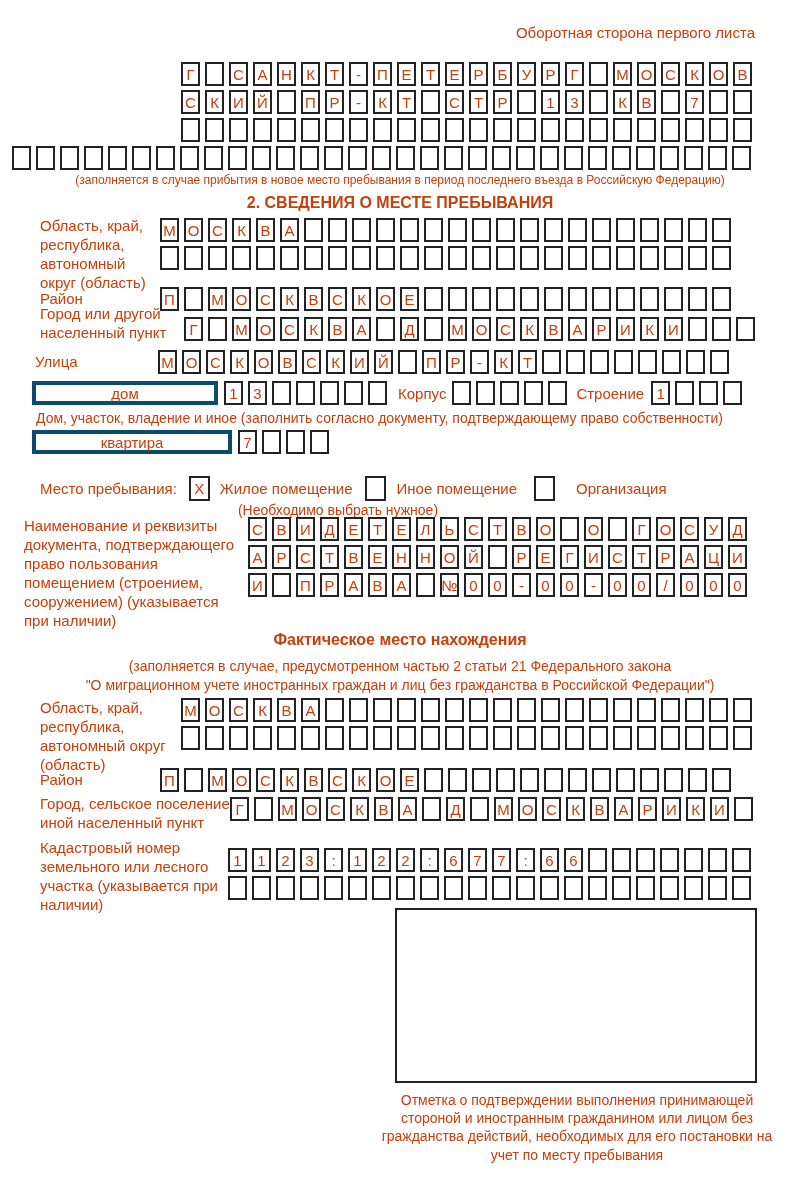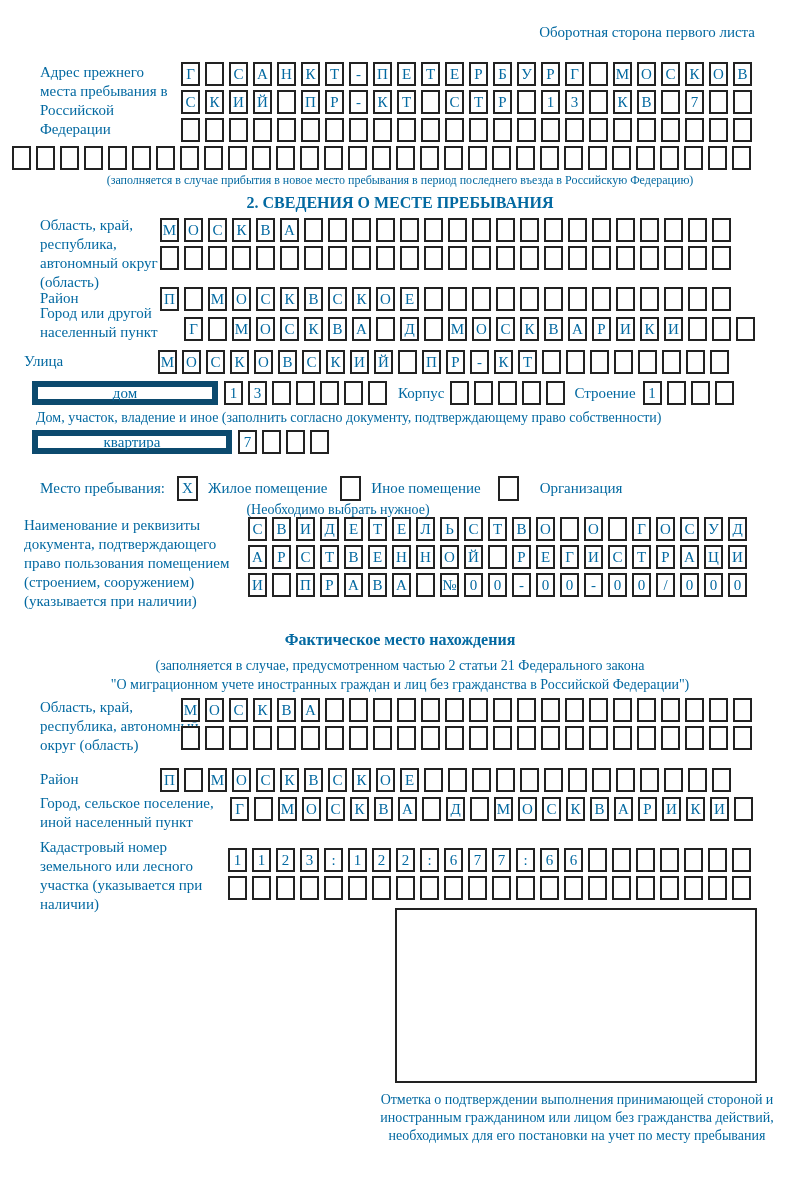--- a/index.html
+++ b/index.html
@@ -1,33 +1,33 @@
 <!DOCTYPE html>
 <html lang="ru"><head>
 <meta charset="utf-8">
 <style>
   html, body { margin:0; padding:0; background:#ffffff; }
   .page {
     position:relative; width:800px; height:1180px; background:#ffffff;
-    font-family:Liberation Serif, serif; color:#0369a1; overflow:hidden;
+    font-family:Liberation Sans, sans-serif; color:#c2410c; overflow:hidden;
   }
   .abs { position:absolute; }
   .label { position:absolute; font-size:15px; line-height:1.27; }
   .cap { position:absolute; font-size:14px; line-height:1.3; }
   .small { font-size:12px; }
   .center { text-align:center; }
   .title { position:absolute; font-weight:bold; font-size:16px; text-align:center; }
   .row { position:absolute; display:flex; gap:5px; }
   .cell {
     box-sizing:border-box; flex:0 0 19px; width:19px; height:24px;
     border:2px solid #222; display:flex; align-items:center; justify-content:center;
     font-size:15px; line-height:1; background:#fff;
   }
   .widebox {
-    box-sizing:border-box; height:24px; border:6px solid #0c4a6e;
+    box-sizing:border-box; height:24px; border:4px solid #0c4a6e;
     display:flex; align-items:center; justify-content:center; font-size:15px; background:#fff;
   }
   .chk {
     box-sizing:border-box; width:21px; height:25px; border:2px solid #222;
     display:flex; align-items:center; justify-content:center; font-size:15px; background:#fff;
   }
   .inline-lbl { font-size:15px; white-space:nowrap; }
   .flexrow { position:absolute; display:flex; align-items:center; }
 
   #hdr       { top:24px; right:45px; font-size:15px; }
@@ -39,21 +39,21 @@
   #prev-note { left:0; top:173px; width:800px; }
   #s2-title  { left:0; top:194px; width:800px; }
 
   #lbl-reg1  { left:40px; top:216px; width:118px; }
   #reg1r0 { left:160px; top:218px; }
   #reg1r1 { left:160px; top:246px; }
   #lbl-dist1 { left:40px; top:289px; }
   #dist1r { left:160px; top:287px; }
   #lbl-city1 { left:40px; top:304px; width:142px; }
   #city1r { left:184px; top:317px; }
-  #lbl-street { left:24px; top:352px; }
+  #lbl-street { left:35px; top:352px; }
   #streetr { left:158px; top:350px; }
 
   #house-row { left:32px; top:381px; }
   .wb-dom { width:186px; }
   #house-cells  { display:flex; gap:5px; margin-left:6px; }
   #korpus-lbl   { margin-left:11px; }
   #korpus-cells { display:flex; gap:5px; margin-left:6px; }
   #stroenie-lbl { margin-left:9px; }
   #stroenie-cells { display:flex; gap:5px; margin-left:7px; }
   #house-cap { left:36px; top:409px; }
@@ -95,21 +95,20 @@
   #stamp { left:395px; top:908px; width:362px; height:175px; box-sizing:border-box; border:2px solid #222; background:#fff; }
   #stamp-cap { left:378px; top:1091px; width:398px; }
 </style>
 </head>
 <body>
 
 <div class="page">
 
   <div class="abs" id="hdr">Оборотная сторона первого листа</div>
 
-  <div class="label" id="lbl-prev">Адрес прежнего места пребывания в Российской Федерации</div>
   <div class="row" id="pr0">
       <span class="cell">Г</span>
       <span class="cell"></span>
       <span class="cell">С</span>
       <span class="cell">А</span>
       <span class="cell">Н</span>
       <span class="cell">К</span>
       <span class="cell">Т</span>
       <span class="cell">-</span>
       <span class="cell">П</span>

